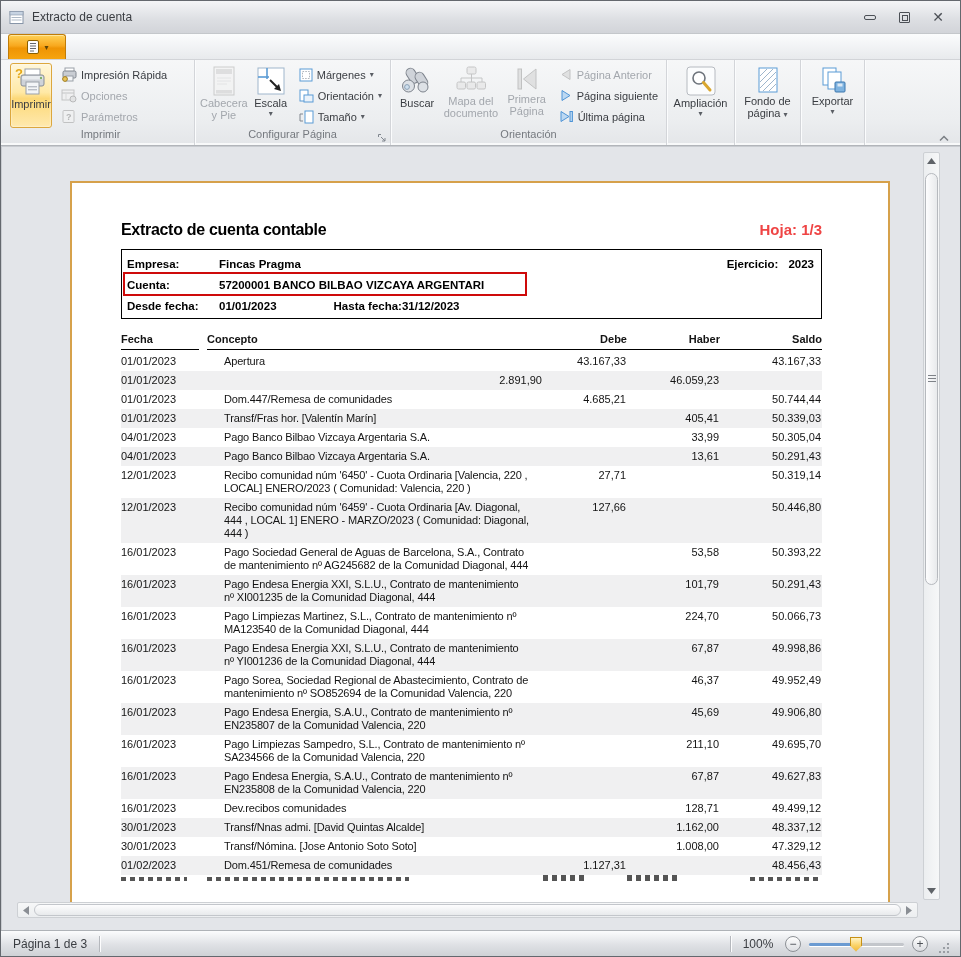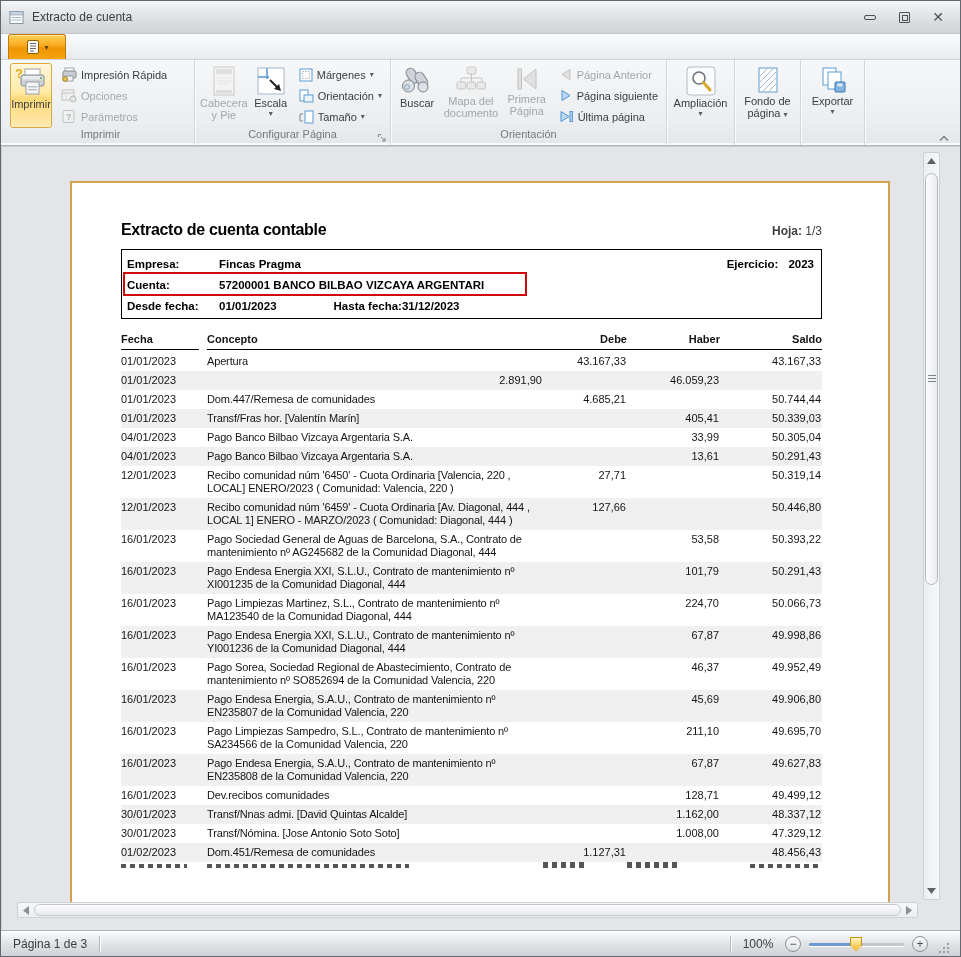--- a/index.html
+++ b/index.html
@@ -47,41 +47,41 @@
   .collapse { position:absolute; right:10px; bottom:3px; }
 
   
   .docarea { flex:1; position:relative; background:#e3e5e9; overflow:hidden;
              box-shadow:inset 1px 1px 0 #c9ccd1; }
   .page { position:absolute; left:69px; top:35px; width:820px; height:726px;
           background:#fff; border:2px solid #d6a14b; overflow:hidden;
           padding:38px 66px 0 49px; }
   .doc-titlerow { display:flex; justify-content:space-between; align-items:baseline; }
   .doc-title { font-size:16px; font-weight:bold; color:#000; letter-spacing:-.3px; }
-  .doc-sheet { font-size:12px; color:#404040; }
+  .doc-sheet { font-size:15px; color:#ef4444;font-weight:bold; }
   .infobox { margin-top:10px; border:1.5px solid #000; height:70px; padding:3px 5px; position:relative;
              font-size:11.5px; font-weight:bold; color:#000; }
   .inforow { height:21px; display:flex; align-items:center; position:relative; }
   .il { width:92px; flex:none; }
   .iv { flex:none; }
   .ir-right { margin-left:auto; display:flex; gap:10px; padding-right:2px; }
   .hasta { margin-left:57px; }
   .annotation { position:absolute; left:-4px; top:-2px; width:404px; height:24px;
                 border:2px solid #ce0a0a; pointer-events:none; }
 
   .table { margin-top:14px; font-size:11px; color:#141414; }
   .thead, .trow { display:grid; grid-template-columns:86px 336px 84px 93px 102px; align-items:start; }
   .thead { font-weight:bold; }
   .thead .hcell span { display:block; border-bottom:1.6px solid #000; padding-bottom:4px; }
   .hcell.fecha span { width:78px; }
   .hcell.num span, .hcell.num { text-align:right; }
   .tbody { margin-top:2px; }
   .trow { padding:3px 0; line-height:13px; }
   .trow.alt { background:#f0f0f1; }
-  .tcell.concepto { padding-right:12px; letter-spacing:-.15px; }
+  .tcell.concepto { padding-right:12px; letter-spacing:-.15px;margin-left:17px; }
   .tcell.num { text-align:right; padding-right:1px; }
   .clipped-row { height:6px; overflow:hidden; display:grid; grid-template-columns:86px 336px 84px 93px 102px; }
   .clipped-row i { display:block; height:10px;
       background:repeating-linear-gradient(90deg,#555 0 5px,transparent 5px 9px); margin-right:40px; }
 
   
   .vscroll { position:absolute; top:6px; right:20px; bottom:30px; width:17px;
              background:linear-gradient(90deg,#eceef0,#f6f7f8); border:1px solid #cdd0d4; border-radius:2px; }
   .vthumb { position:absolute; left:1px; right:1px; top:20px; height:412px;
             background:linear-gradient(90deg,#fdfdfe,#e8eaec); border:1px solid #b6b9be; border-radius:8px; }

